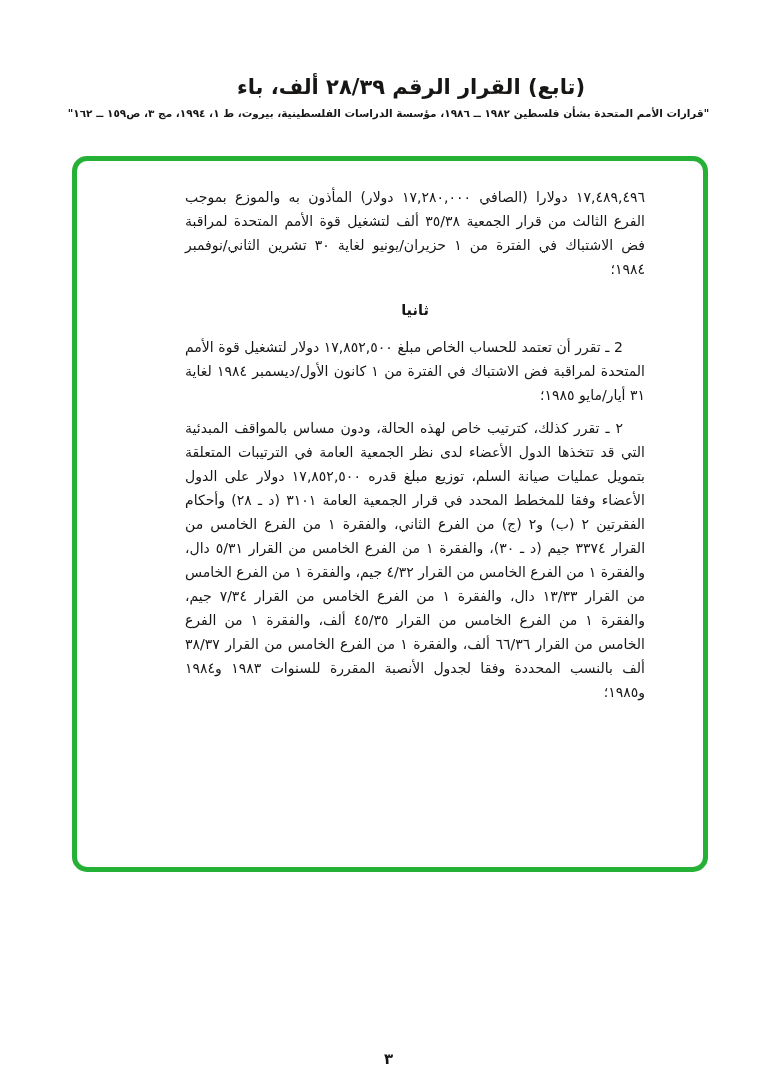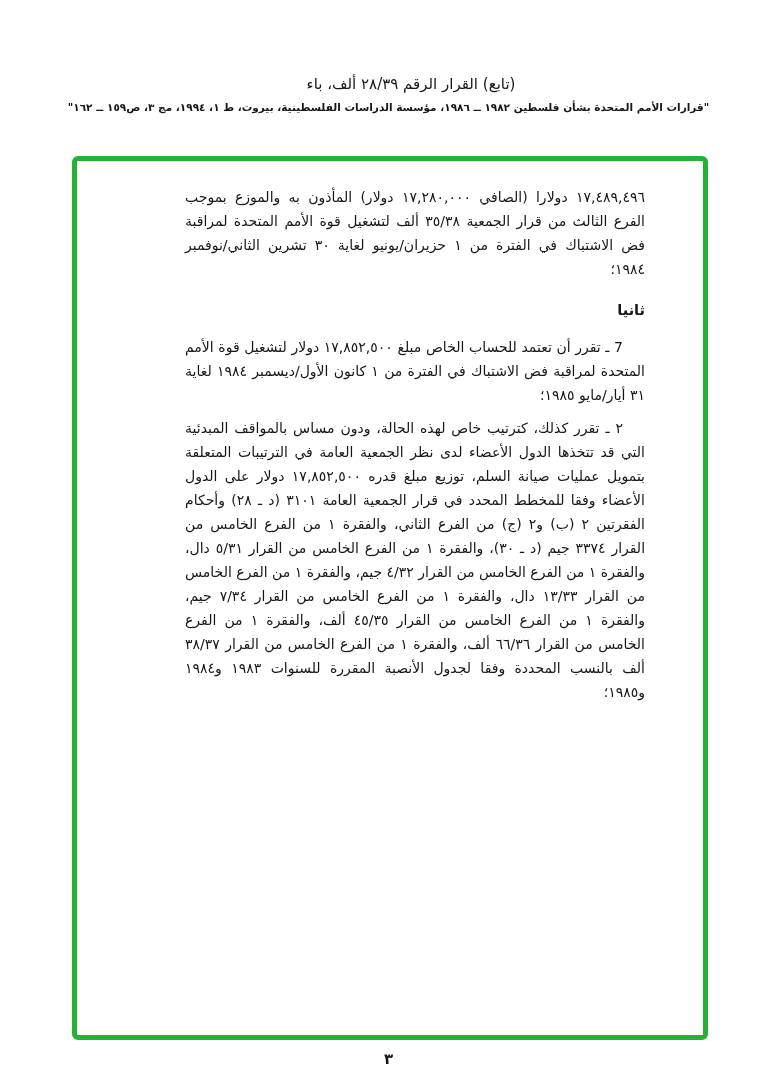--- a/index.html
+++ b/index.html
@@ -7,36 +7,36 @@
     width: 777px; height: 1092px;
     background: var(--paper, #ffffff);
     overflow: hidden; position: relative;
     font-family: "DejaVu Sans", sans-serif;
     color: var(--ink, #171615);
   }
   .header {
     position: absolute; top: 75px; left: 0; width: 777px;
     text-align: center; direction: rtl;
   }
-  .doc-title { font-size: 15px; font-weight: normal; padding-left: 45px; }
+  .doc-title { font-size: 21px; font-weight: bold; padding-left: 45px; }
   .doc-source { margin-top: 8px; font-size: 10.5px; font-weight: bold; }
   .frame {
     position: absolute; left: 72px; top: 156px;
-    width: 636px; height: 884px; box-sizing: border-box;
+    width: 636px; height: 716px; box-sizing: border-box;
     border: 5px solid var(--frame-green, #24b136);
-    border-radius: 6px; background: #ffffff; padding-left: 24px;
+    border-radius: 15px; background: #ffffff; padding-left: 24px;
   }
   .content {
     position: absolute; top: 24px; right: 58px; width: 460px;
     direction: rtl; text-align: justify;
     font-size: 14px; line-height: 24px;
   }
   .content p { margin: 0 0 9px 0; }
   .section-heading {
-    text-align: right; font-weight: bold; font-size: 14.5px;
+    text-align: center; font-weight: bold; font-size: 14.5px;
     margin: 17px 0 13px 0 !important;
   }
   .item { text-indent: 22px; }
   b { font-weight: normal; }
   .page-number {
     position: absolute; top: 1050px; left: 0; width: 777px;
     text-align: center; font-size: 15px; font-weight: bold;
   }
 </style>
 </head>
@@ -44,18 +44,18 @@
 
 <div class="header">
   <div class="doc-title">(تابع) القرار الرقم ٢٨/٣٩ ألف، باء</div>
   <div class="doc-source">"قرارات الأمم المتحدة بشأن فلسطين ١٩٨٢ ــ ١٩٨٦، مؤسسة الدراسات الفلسطينية، بيروت، ط ١، ١٩٩٤، مج ٣، ص١٥٩ ــ ١٦٢"</div>
 </div>
 
 <div class="frame">
   <div class="content">
     <p>١٧,٤٨٩,٤٩٦ دولارا (الصافي ١٧,٢٨٠,٠٠٠ دولار) المأذون به والموزع بموجب الفرع الثالث من قرار الجمعية ٣٥/٣٨ ألف لتشغيل قوة الأمم المتحدة لمراقبة فض الاشتباك في الفترة من ١ حزيران/يونيو لغاية ٣٠ تشرين الثاني/نوفمبر ١٩٨٤؛</p>
     <p class="section-heading">ثانيا</p>
-    <p class="item"><span>7 ـ </span><b>تقرر</b><span> أن تعتمد للحساب الخاص مبلغ ١٧,٨٥٢,٥٠٠ دولار لتشغيل قوة الأمم المتحدة لمراقبة فض الاشتباك في الفترة من ١ كانون الأول/ديسمبر ١٩٨٤ لغاية ٣١ أيار/مايو ١٩٨٥؛</span></p>
+    <p class="item"><span>2 ـ </span><b>تقرر</b><span> أن تعتمد للحساب الخاص مبلغ ١٧,٨٥٢,٥٠٠ دولار لتشغيل قوة الأمم المتحدة لمراقبة فض الاشتباك في الفترة من ١ كانون الأول/ديسمبر ١٩٨٤ لغاية ٣١ أيار/مايو ١٩٨٥؛</span></p>
     <p class="item"><span>٢ ـ </span><b>تقرر كذلك</b><span>، كترتيب خاص لهذه الحالة، ودون مساس بالمواقف المبدئية التي قد تتخذها الدول الأعضاء لدى نظر الجمعية العامة في الترتيبات المتعلقة بتمويل عمليات صيانة السلم، توزيع مبلغ قدره ١٧,٨٥٢,٥٠٠ دولار على الدول الأعضاء وفقا للمخطط المحدد في قرار الجمعية العامة ٣١٠١ (د ـ ٢٨) وأحكام الفقرتين ٢ (ب) و٢ (ج) من الفرع الثاني، والفقرة ١ من الفرع الخامس من القرار ٣٣٧٤ جيم (د ـ ٣٠)، والفقرة ١ من الفرع الخامس من القرار ٥/٣١ دال، والفقرة ١ من الفرع الخامس من القرار ٤/٣٢ جيم، والفقرة ١ من الفرع الخامس من القرار ١٣/٣٣ دال، والفقرة ١ من الفرع الخامس من القرار ٧/٣٤ جيم، والفقرة ١ من الفرع الخامس من القرار ٤٥/٣٥ ألف، والفقرة ١ من الفرع الخامس من القرار ٦٦/٣٦ ألف، والفقرة ١ من الفرع الخامس من القرار ٣٨/٣٧ ألف بالنسب المحددة وفقا لجدول الأنصبة المقررة للسنوات ١٩٨٣ و١٩٨٤ و١٩٨٥؛</span></p>
   </div>
 </div>
 
 <div class="page-number">٣</div>
 
 </body></html>

